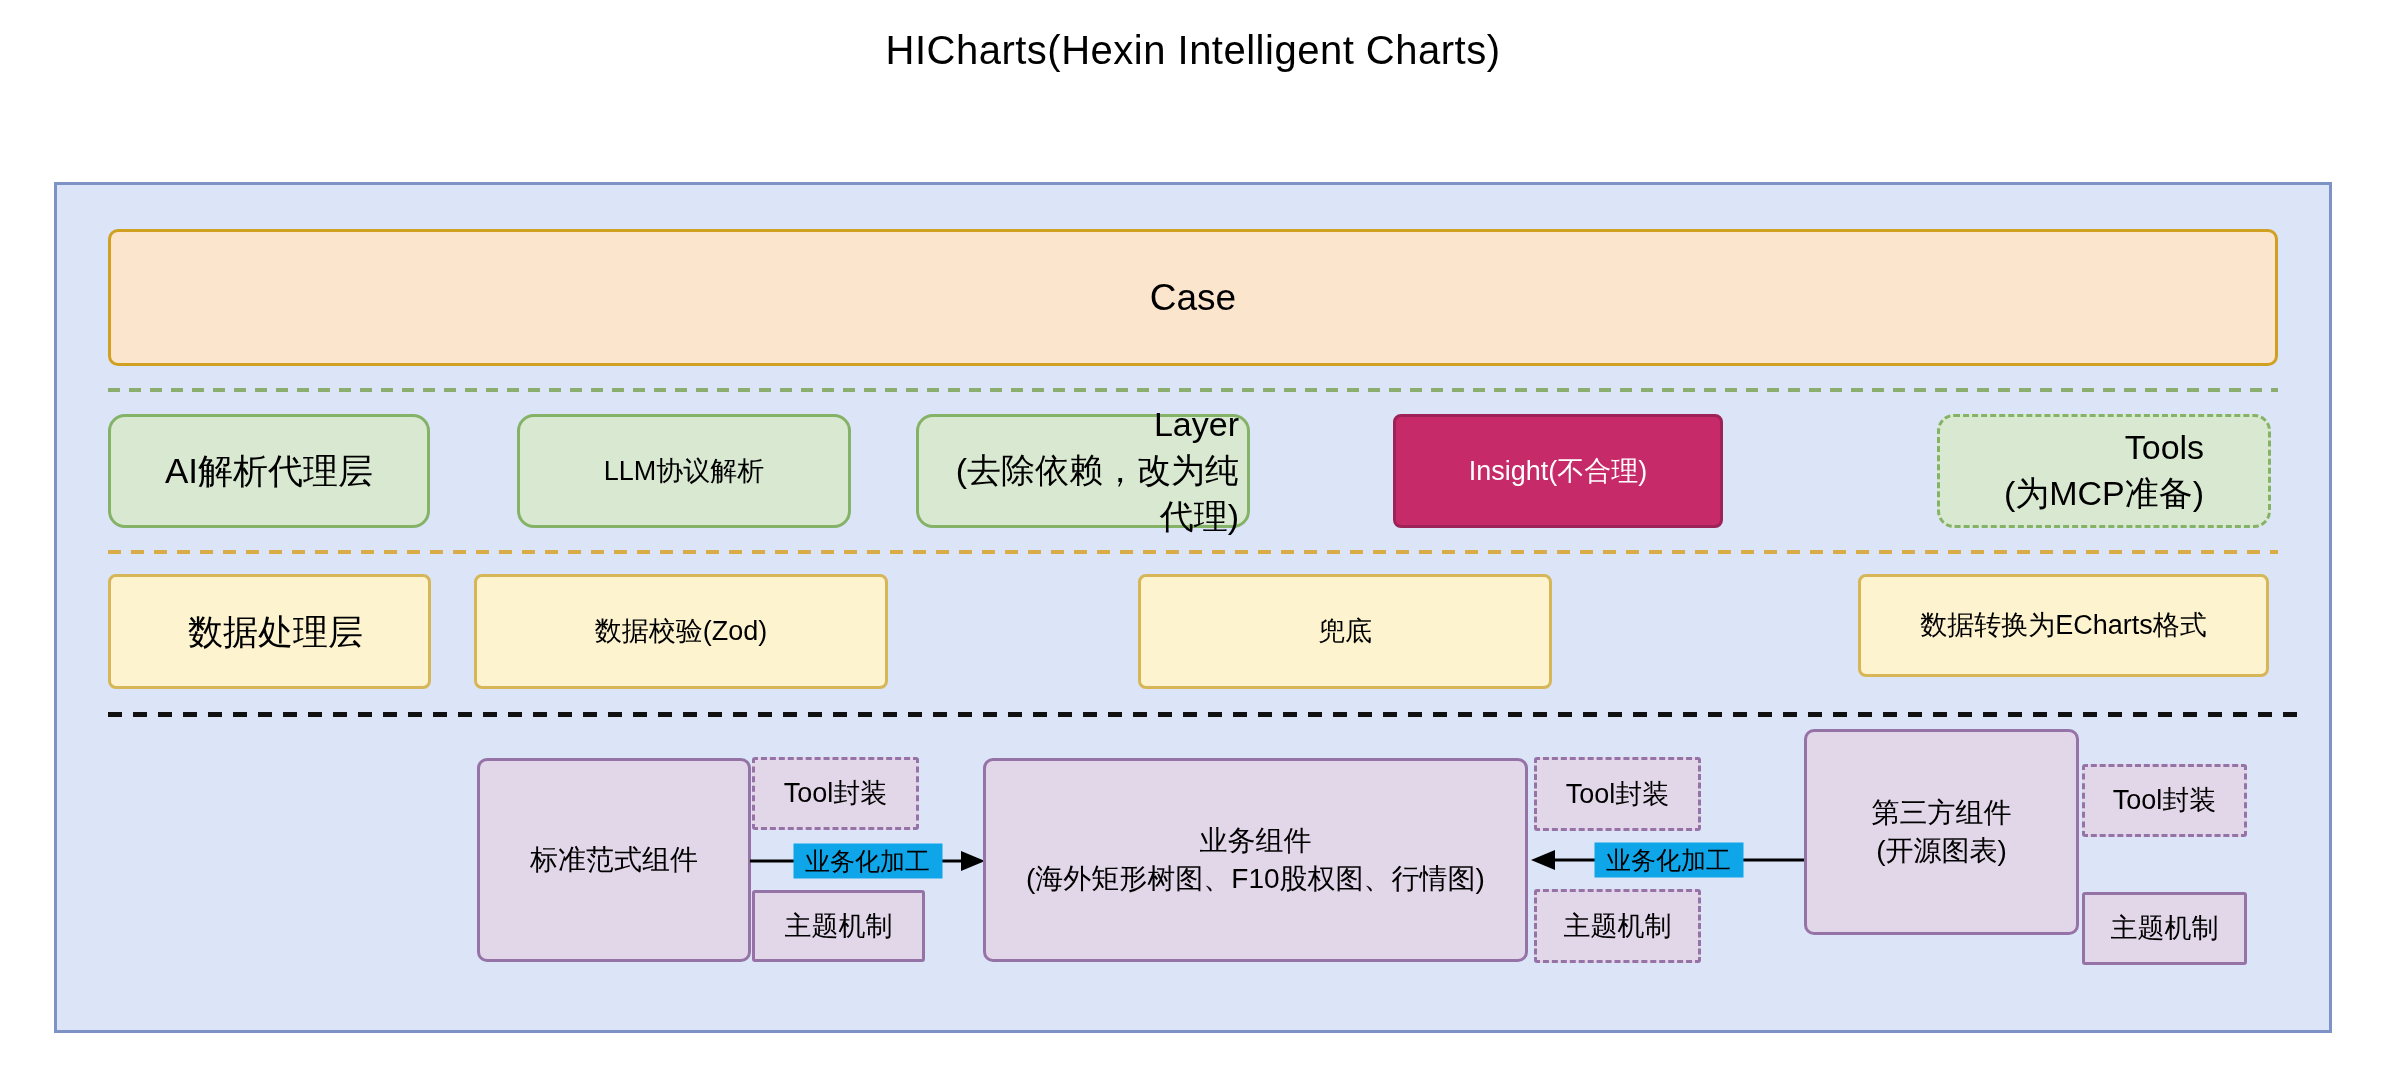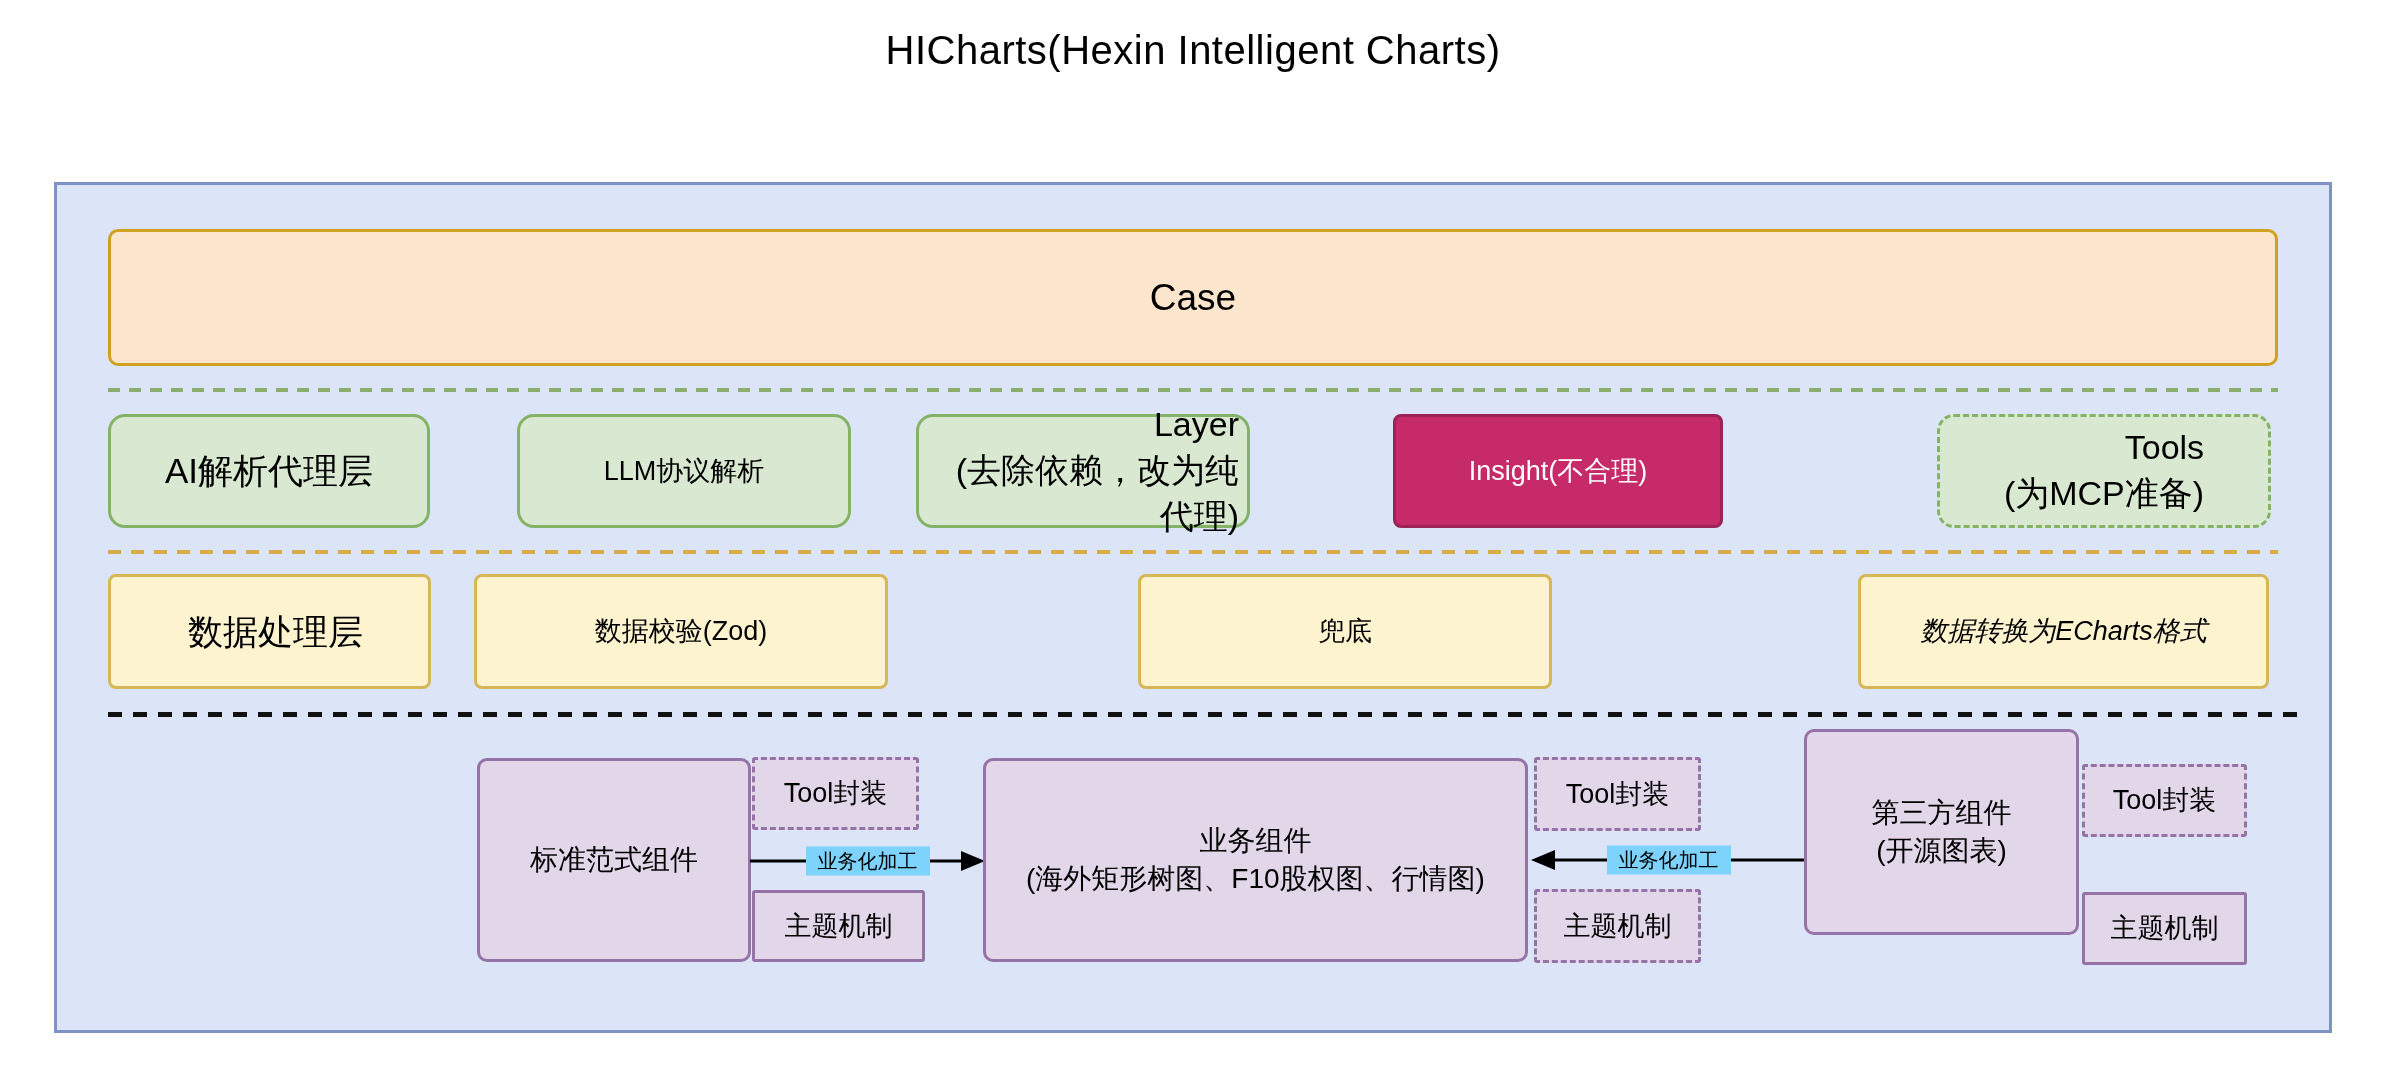--- a/index.html
+++ b/index.html
@@ -45,21 +45,21 @@
   .arrow{position:absolute;height:42px;}
   .arrow .line{position:absolute;top:50%;height:3px;background:var(--arrow-black,#000);transform:translateY(-50%);}
   .arrow.head-right .line{left:0;right:20px;}
   .arrow.head-left .line{left:20px;right:0;}
   .arrow .head{position:absolute;top:50%;transform:translateY(-50%);width:0;height:0;
     border-top:10px solid transparent;border-bottom:10px solid transparent;}
   .arrow.head-right .head{right:0;border-left:24px solid var(--arrow-black,#000);}
   .arrow.head-left .head{left:0;border-right:24px solid var(--arrow-black,#000);}
   .arrow .arrow-label{
     position:absolute;left:50%;top:50%;transform:translate(-50%,-50%);
-    background:#7dd3fc;color:#000;font-size:20px;padding:1px 12px;white-space:nowrap;
+    background:#0ea5e9;color:#000;font-size:25px;padding:1px 12px;white-space:nowrap;
   }
 </style>
 </head>
 <body>
 
 <div class="canvas">
 
   <div class="title">HICharts(Hexin Intelligent Charts)</div>
 
   <div class="container">
@@ -92,21 +92,21 @@
 
     <div class="box yellow layer-label" style="left:51px;top:389px;width:323px;height:115px;padding-left:12px;">
       <span>数据处理层</span>
     </div>
     <div class="box yellow child" style="left:417px;top:389px;width:414px;height:115px;">
       <span>数据校验(Zod)</span>
     </div>
     <div class="box yellow child" style="left:1081px;top:389px;width:414px;height:115px;">
       <span>兜底</span>
     </div>
-    <div class="box yellow child" style="left:1801px;top:389px;width:411px;height:115px;font-style:italic;">
+    <div class="box yellow child" style="left:1801px;top:389px;width:411px;height:103px;">
       <span>数据转换为ECharts格式</span>
     </div>
 
     <div class="sep sep-black" style="left:51px;top:527px;width:2190px;"></div>
 
 
     <div class="box purple biz" style="left:420px;top:573px;width:274px;height:204px;">
       <span>标准范式组件</span>
     </div>
     <div class="box purple dashed small" style="left:695px;top:572px;width:167px;height:73px;">

